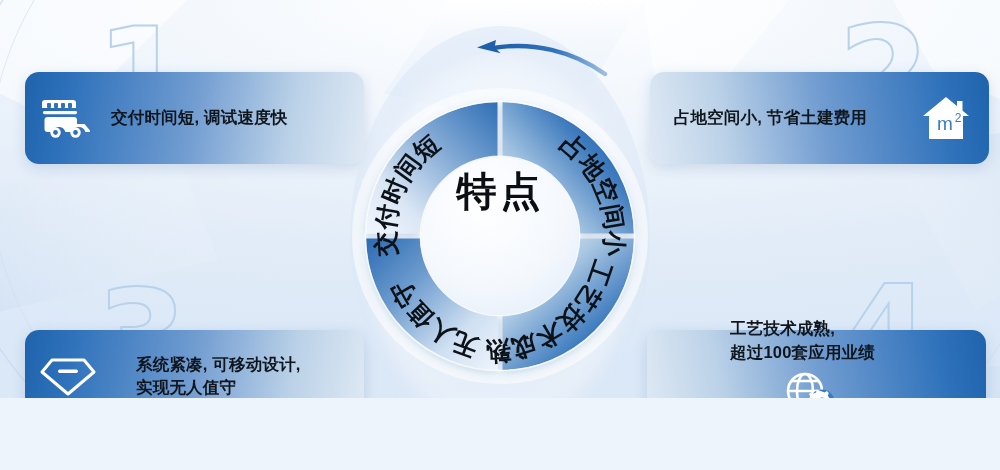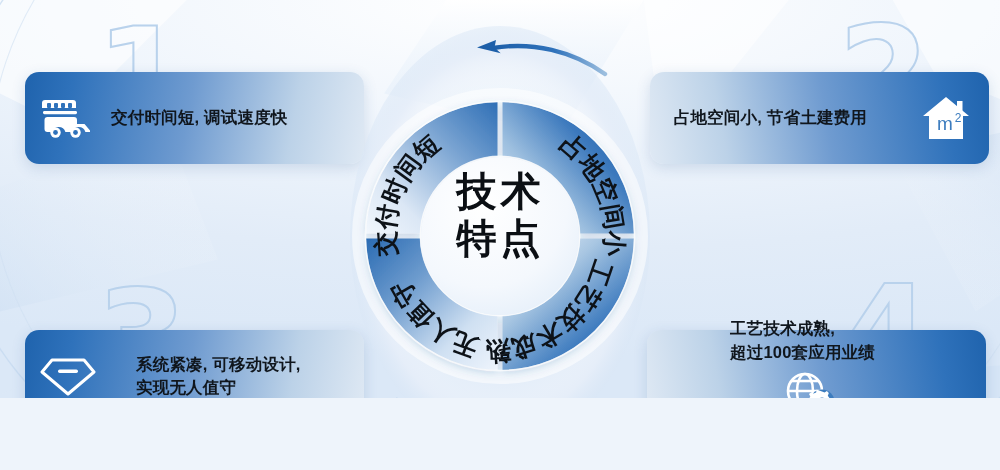--- a/index.html
+++ b/index.html
@@ -292,17 +292,16 @@
       <text>
         <textPath href="#pBR" startOffset="50%" text-anchor="middle">工艺技术成熟</textPath>
       </text>
       <text>
         <textPath href="#pBL" startOffset="50%" text-anchor="middle">无人值守</textPath>
       </text>
     </g>
   </svg>
 
   <div class="center-text">
-    <span>技术</span>
     <span>特点</span>
   </div>
 
 </div>
 
 </body></html>

